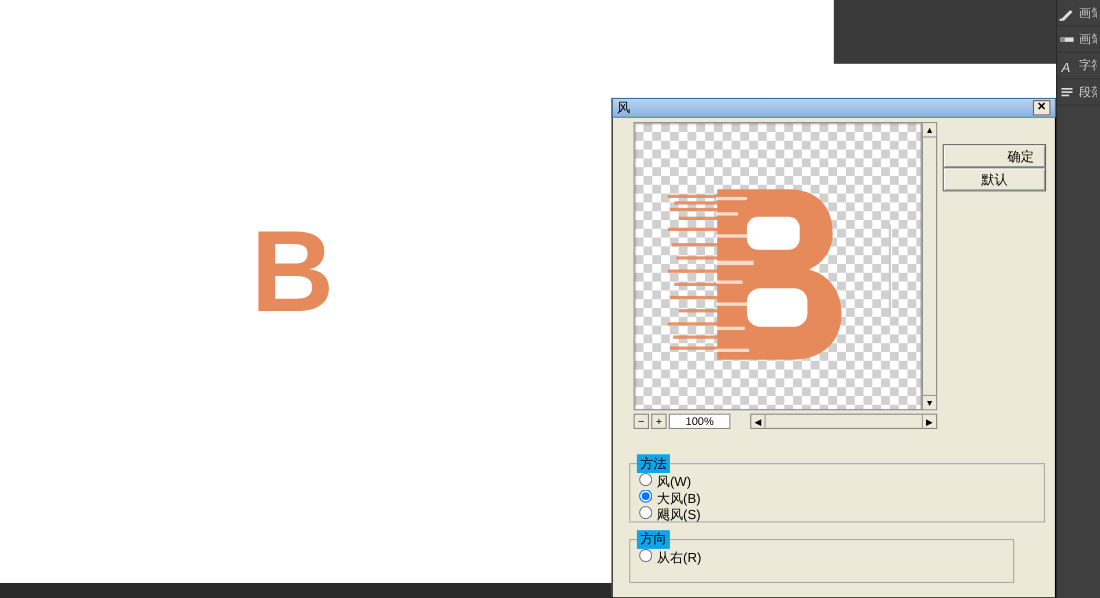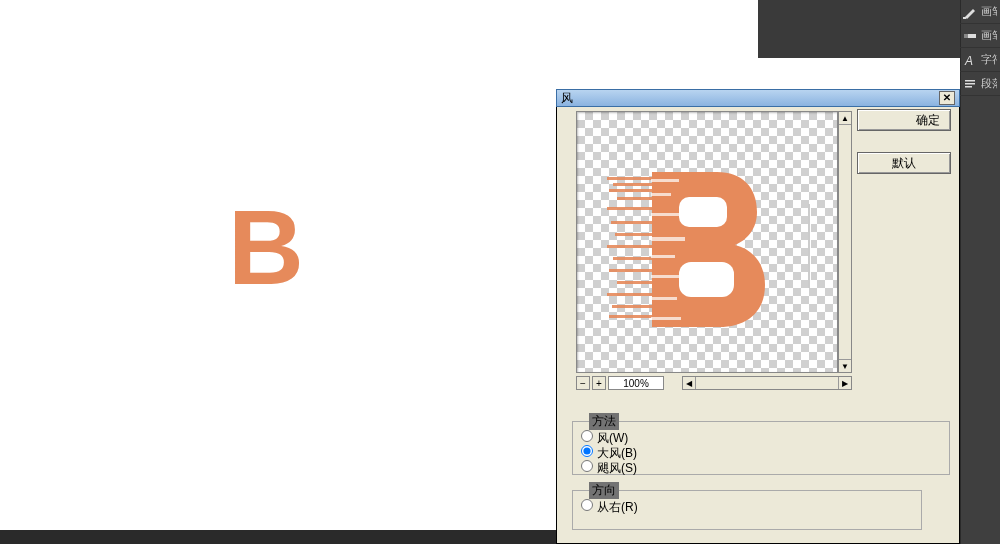--- a/index.html
+++ b/index.html
@@ -36,26 +36,26 @@
     
     .zoom-row { position: absolute; left: 576px; top: 376px; width: 276px; height: 14px; display: flex; align-items: center; }
     .zoom-btn { width: 14px; height: 14px; border: 1px solid #888; margin-right: 2px; display: flex; align-items: center; justify-content: center; font-size: 10px; background: #ece9d8; cursor: pointer; }
     .zoom-pct { width: 56px; height: 14px; border: 1px solid #888; background: #fff; font-size: 10px; display: flex; align-items: center; justify-content: center; margin-right: 18px; }
     .hscroll { flex: 1; height: 14px; border: 1px solid #888; background: #ece9d8; display: flex; }
     .hscroll .lbtn, .hscroll .rbtn { width: 13px; height: 100%; border-right: 1px solid #999; display:flex; align-items:center; justify-content:center; font-size:8px; }
     .hscroll .rbtn { border-left:1px solid #999; border-right:none; margin-left:auto; }
 
     
     .btn { position: absolute; left: 857px; width: 94px; height: 22px; background: #ece9d8; border: 1px solid #666; box-shadow: inset 1px 1px 0 #fff, inset -1px -1px 0 #999; cursor: pointer; font-size: 12px; display:flex; align-items:center; justify-content:center; }
-    .btn.ok { top: 109px; padding-left: 48px; }
+    .btn.ok { top: 131px; padding-left: 48px; }
     .btn.def { top: 152px; }
 
     
     .grp { position: absolute; border: 1px solid #aaa; }
-    .grp legend { background: #737373; padding: 0 3px; font-size: 12px; margin-left: 16px; }
+    .grp legend { background: #0ea5e9; padding: 0 3px; font-size: 12px; margin-left: 6px; }
     .grp-method { left: 572px; top: 413px; width: 378px; height: 62px; }
     .grp-dir { left: 572px; top: 482px; width: 350px; height: 48px; }
     .opt-row { display: flex; height: 15px; padding-left: 8px; font-size: 12px; gap: 4px; }
     .opt-row input[type=radio] { margin: 0; width: 12px; height: 12px; }
 
     
     .side-guide { position: absolute; left: 808px; top: 204px; width: 2px; height: 84px; background: #ccc; box-shadow: 1px 0 0 #fff; }
   </style>
 </head>
 <body>

